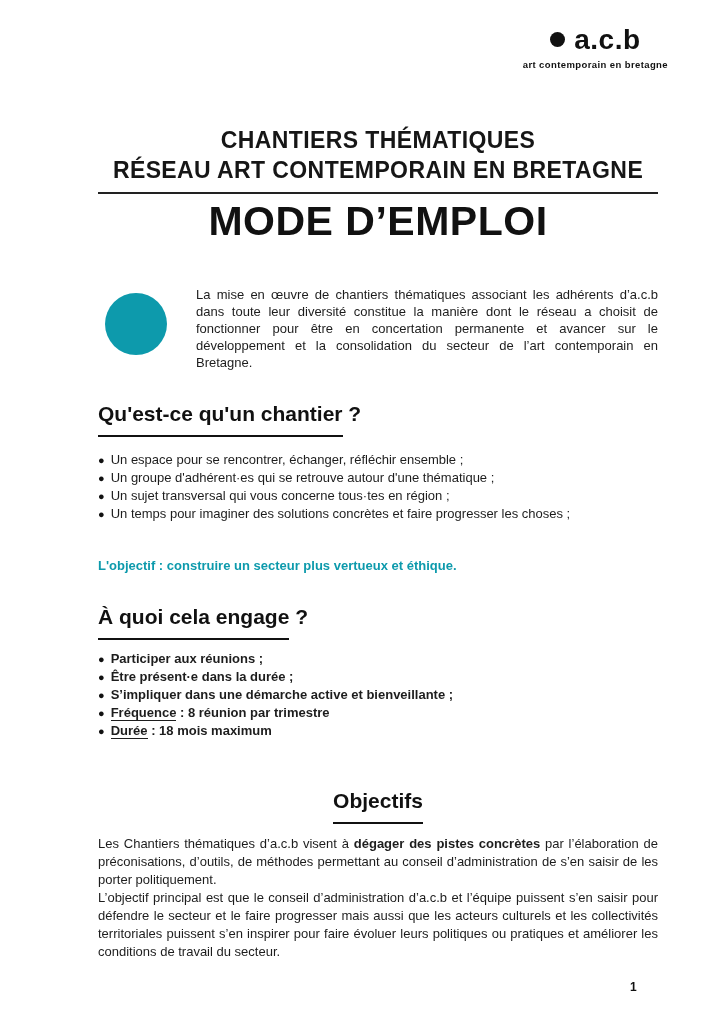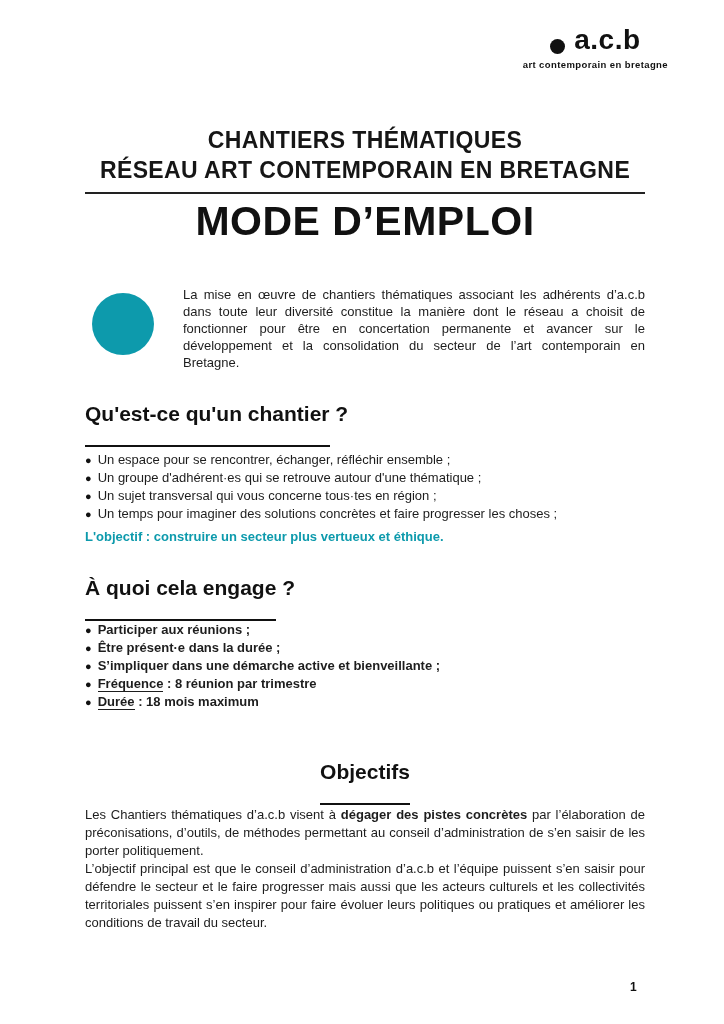--- a/index.html
+++ b/index.html
@@ -17,21 +17,21 @@
   .logo {
     position: absolute;
     top: 26px;
     right: 56px;
     display: flex;
     flex-direction: column;
     align-items: center;
   }
   .logo-row {
     display: flex;
-    align-items: flex-end;
+    align-items: flex-start;
     gap: 9px;
   }
   .logo-dot {
     width: 15px;
     height: 15px;
     border-radius: 50%;
     background: #111111;
     margin-top: 6px;
   }
   .logo-name {
@@ -46,21 +46,21 @@
     font-size: 9.5px;
     font-weight: 700;
     letter-spacing: 0.4px;
     color: #111111;
     white-space: nowrap;
   }
 
   
   .content {
     position: absolute;
-    left: 85px;
+    left: 98px;
     top: 0;
     width: 560px;
   }
 
   
   .title-block { margin-top: 125px; text-align: center; }
   .title-line {
     font-size: 23px;
     font-weight: 700;
     letter-spacing: 0.4px;
@@ -102,21 +102,21 @@
 
   
   .section-heading {
     font-size: 21px;
     font-weight: 700;
     color: #111111;
     line-height: 26px;
   }
   .section-heading .u {
     border-bottom: 2.5px solid #111111;
-    padding-bottom: 20px;
+    padding-bottom: 10px;
   }
 
   .h-chantier { margin-top: 30px; }
   .h-engage  { margin-top: 31px; }
   .h-objectifs { margin-top: 48px; text-align: center; }
 
   
   .bullet-list { margin-top: 24px; }
   .bullet-item {
     display: flex;
@@ -128,21 +128,21 @@
   .bullet-glyph {
     flex: 0 0 auto;
     font-size: 11px;
     margin-right: 6px;
     color: #111111;
   }
   .bullet-list.bold .bullet-item { font-weight: 700; }
   .u-inline { border-bottom: 1.5px solid currentColor; }
 
   .objective-line {
-    margin-top: 6px;
+    margin-top: 35px;
     font-size: 13px;
     font-weight: 700;
     color: #0d9aac;
     line-height: 15px;
   }
 
   .engage-list { margin-top: 20px; }
 
   
   .objectifs-body { margin-top: 21px; }

